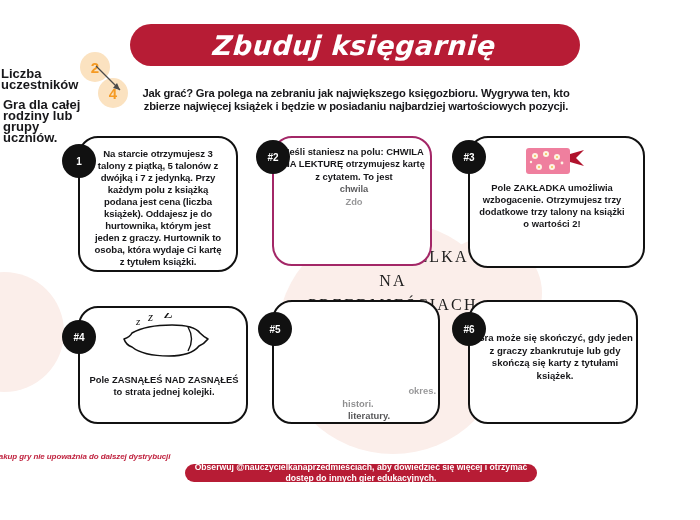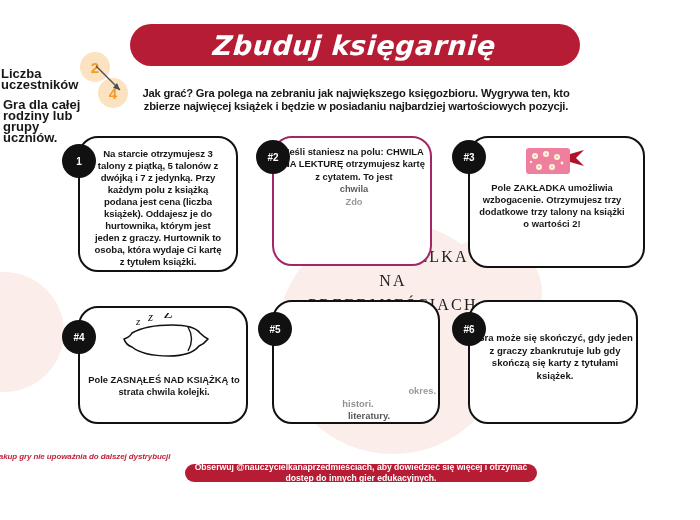--- a/index.html
+++ b/index.html
@@ -246,21 +246,21 @@
   <div class="badge badge-3">#3</div>
 
   <div class="card" id="card4">
     <svg class="pillow" viewBox="0 0 96 58">
       <path d="M14 34 q-6 -2 -8 -8 q6 -2 8 -6 q14 -8 40 -8 q22 0 28 8 q4 4 8 6 q-4 5 -9 7 q-8 10 -30 10 q-26 0 -37 -9z" fill="#ffffff" stroke="#111111" stroke-width="1.6" stroke-linejoin="round"></path>
       <path d="M70 14 q7 12 0 24" fill="none" stroke="#111111" stroke-width="1.4"></path>
       <text x="18" y="12" font-family="Liberation Serif, serif" font-size="11" font-style="italic" fill="#111111">z</text>
       <text x="30" y="8" font-family="Liberation Serif, serif" font-size="13" font-style="italic" fill="#111111">z</text>
       <text x="46" y="5" font-family="Liberation Serif, serif" font-size="15" font-style="italic" fill="#111111">Z</text>
     </svg>
-    <div class="card4-text">Pole ZASNĄŁEŚ NAD KSIĄŻKĄ  to strata chwila kolejki.</div>
+    <div class="card4-text">Pole ZASNĄŁEŚ NAD ZASNĄŁEŚ  to strata jednej kolejki.</div>
   </div>
   <div class="badge badge-4">#4</div>
 
   <div class="card" id="card5">
     <div class="card5-text">
       <span class="l1">okres.</span>
       <span class="l2">histori.</span>
       <span class="l3">literatury.</span>
     </div>
   </div>

